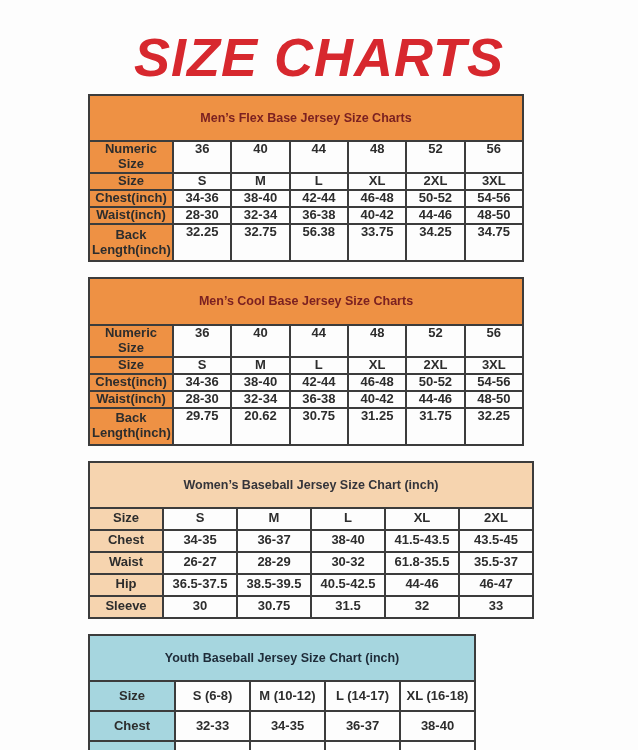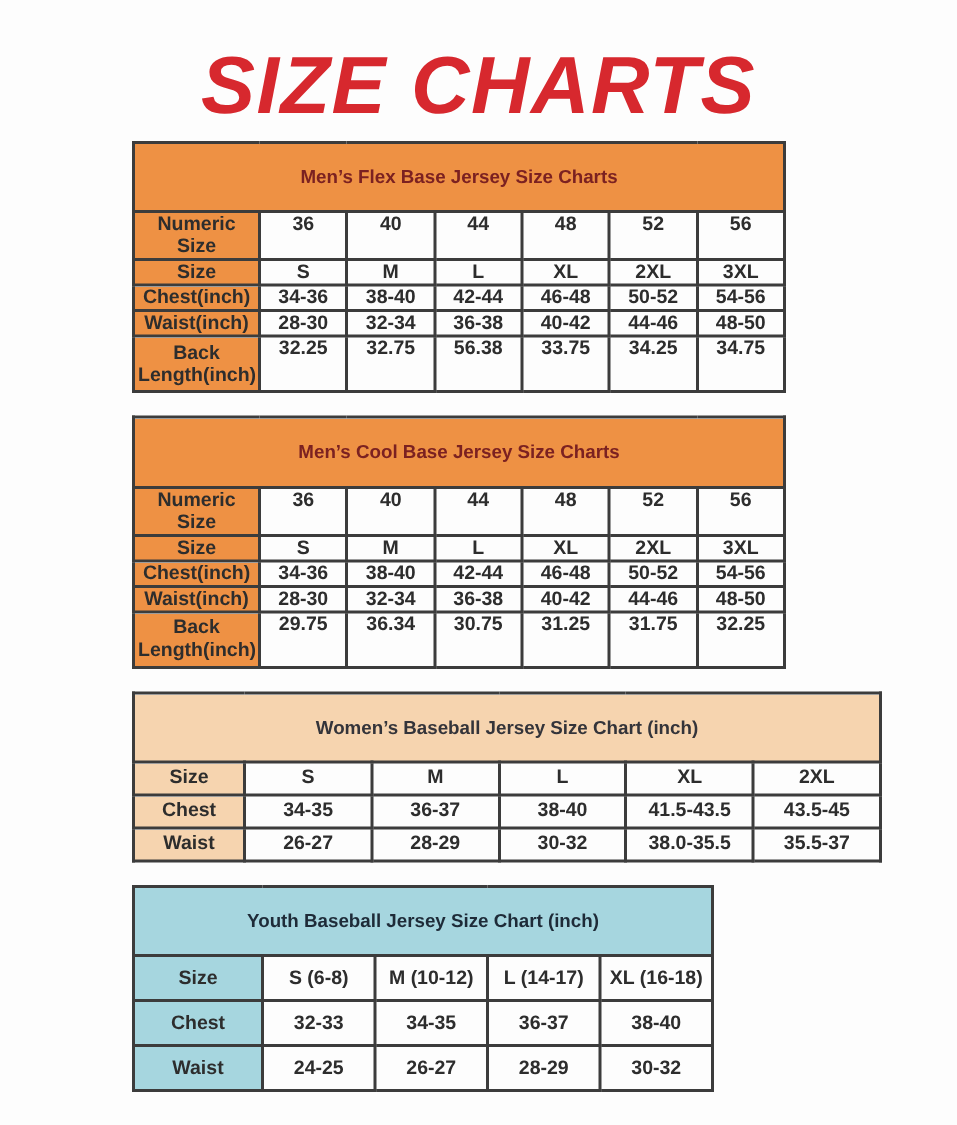--- a/index.html
+++ b/index.html
@@ -57,21 +57,21 @@
   .title-row th { font-size: 12.5px; padding: 15px 0; }
   .theme-orange .title-row th { background: var(--orange); color: var(--men-title); }
   .theme-orange .label-cell   { background: var(--orange); }
   .theme-peach  .title-row th { background: var(--peach); color: var(--women-title); }
   .theme-peach  .label-cell   { background: var(--peach); }
   .theme-blue   .title-row th { background: var(--blue); color: var(--youth-title); }
   .theme-blue   .label-cell   { background: var(--blue); }
 
   .table-0, .table-1 { width: 436px; }
   .table-0 .col-label, .table-1 .col-label { width: 84px; }
-  .table-2 { width: 500px; }
+  .table-2 { width: 446px; }
   .table-2 .col-label { width: 74px; }
   .table-3 { width: 388px; }
   .table-3 .col-label { width: 86px; }
 
   .table-0 tr, .table-1 tr { height: 17px; }
   .table-0 tr.title-row, .table-1 tr.title-row { height: 17px; }
   .table-0 tr:nth-child(2), .table-1 tr:nth-child(2) { height: 30px; }
   .table-0 tr:nth-child(6), .table-1 tr:nth-child(6) { height: 37px; }
   .table-2 tr { height: 22px; }
   .table-2 tr.title-row { height: 20px; }
@@ -192,21 +192,21 @@
             <td>28-30</td>
             <td>32-34</td>
             <td>36-38</td>
             <td>40-42</td>
             <td>44-46</td>
             <td>48-50</td>
           </tr>
           <tr class="valign-top">
             <td class="label-cell">Back Length(inch)</td>
             <td>29.75</td>
-            <td>36.34</td>
+            <td>20.62</td>
             <td>30.75</td>
             <td>31.25</td>
             <td>31.75</td>
             <td>32.25</td>
           </tr>
         </tbody>
       </table>
       <table class="size-table theme-peach table-2">
         <colgroup>
           <col class="col-label">
@@ -234,22 +234,38 @@
             <td>36-37</td>
             <td>38-40</td>
             <td>41.5-43.5</td>
             <td>43.5-45</td>
           </tr>
           <tr>
             <td class="label-cell">Waist</td>
             <td>26-27</td>
             <td>28-29</td>
             <td>30-32</td>
-            <td>38.0-35.5</td>
+            <td>61.8-35.5</td>
             <td>35.5-37</td>
+          </tr>
+          <tr>
+            <td class="label-cell">Hip</td>
+            <td>36.5-37.5</td>
+            <td>38.5-39.5</td>
+            <td>40.5-42.5</td>
+            <td>44-46</td>
+            <td>46-47</td>
+          </tr>
+          <tr>
+            <td class="label-cell">Sleeve</td>
+            <td>30</td>
+            <td>30.75</td>
+            <td>31.5</td>
+            <td>32</td>
+            <td>33</td>
           </tr>
         </tbody>
       </table>
       <table class="size-table theme-blue table-3">
         <colgroup>
           <col class="col-label">
           <col>
           <col>
           <col>
           <col>

